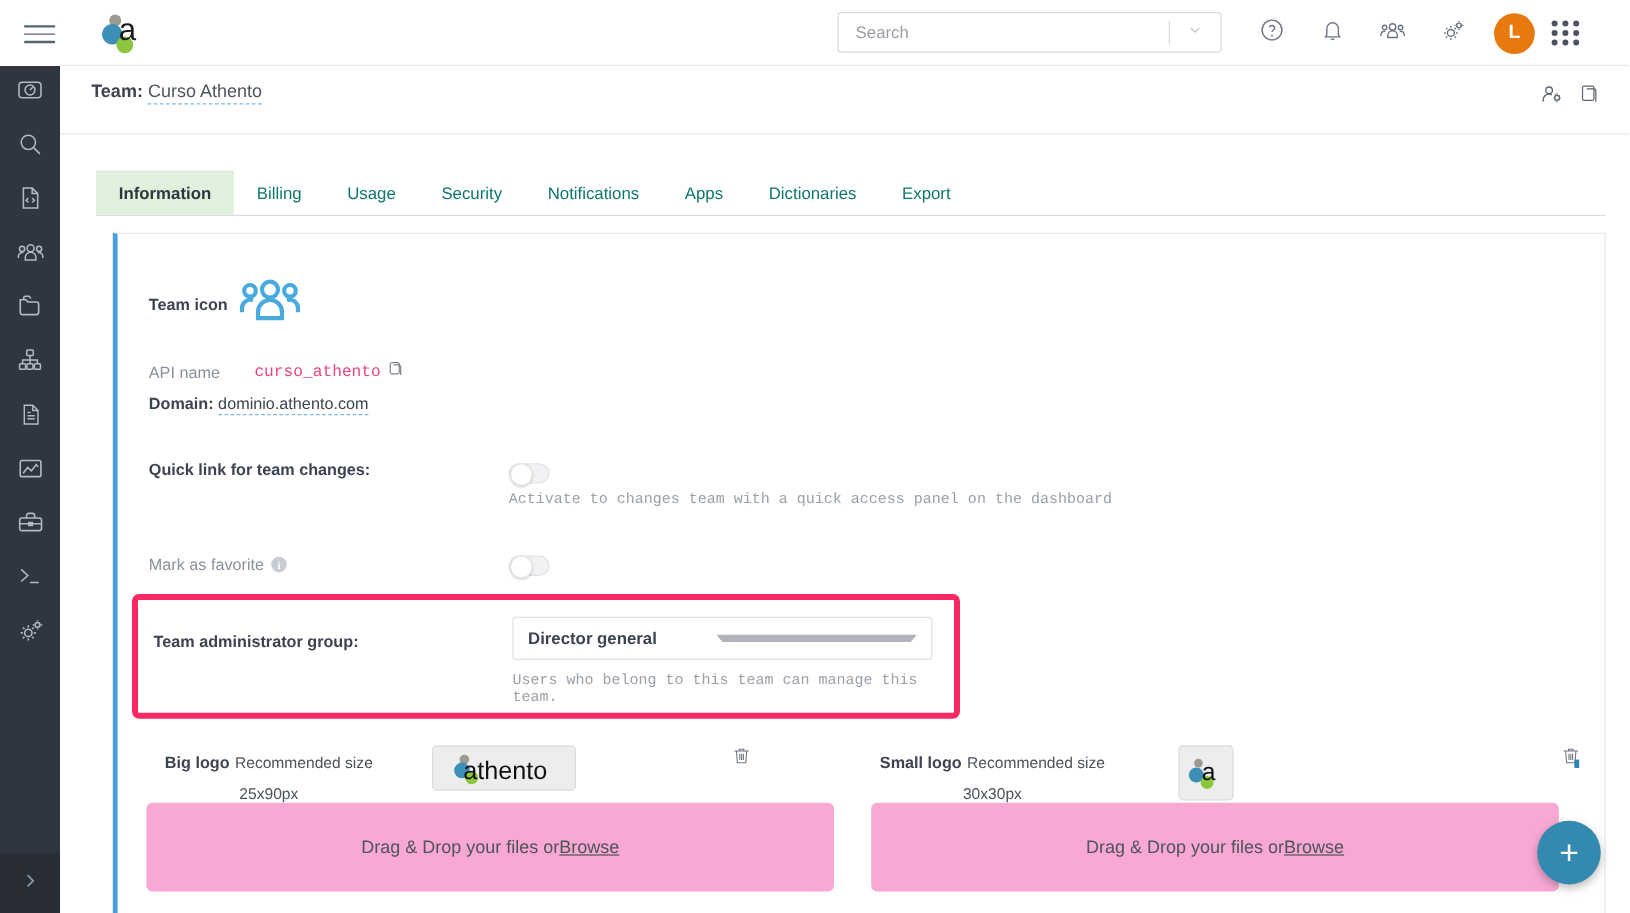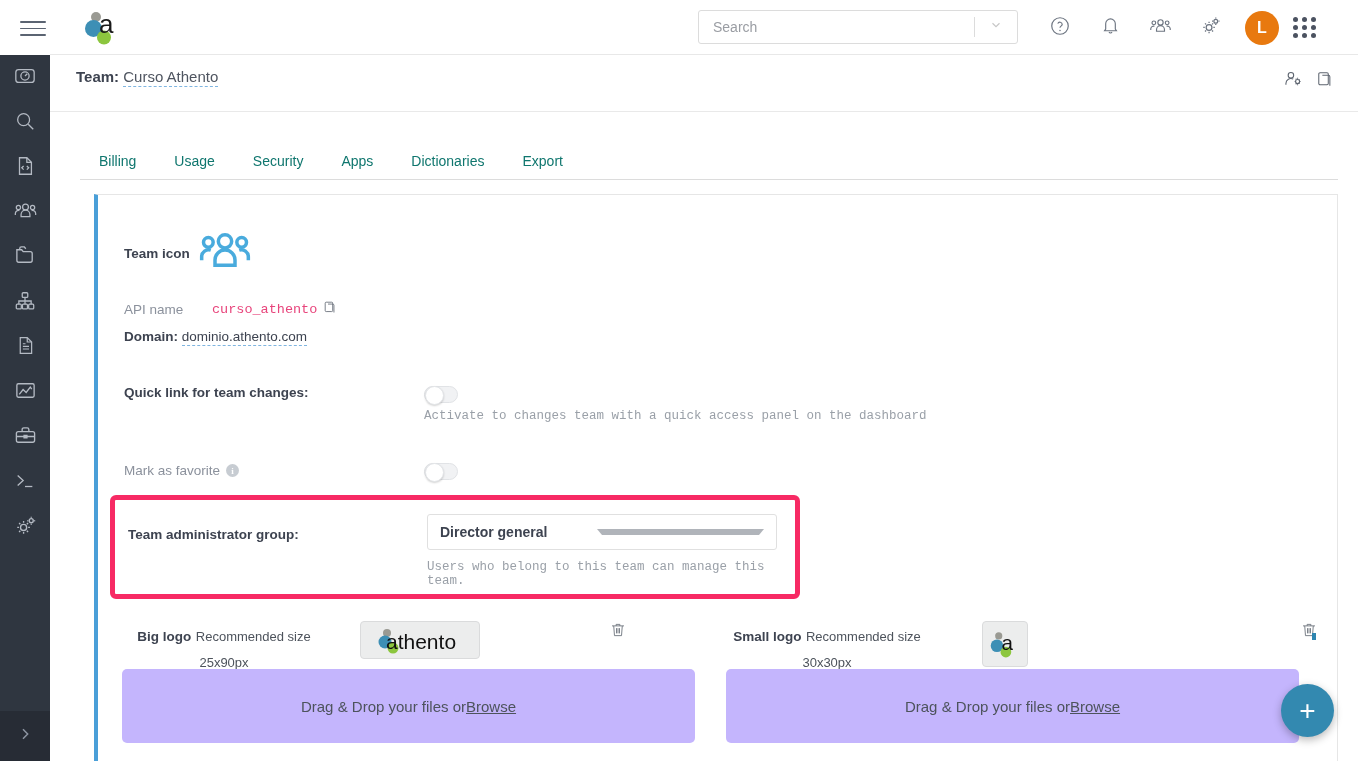--- a/index.html
+++ b/index.html
@@ -173,21 +173,21 @@
     position: absolute; top: 0; background: #eceded; border: 1px solid #dadbdc; border-radius: 4px;
     display: flex; align-items: center; justify-content: center;
   }
   .logo-thumb.bigt { left: 236px; width: 120px; height: 38px; }
   .logo-thumb.smallt { left: 255px; width: 46px; height: 46px; }
   .trash { position: absolute; top: 0; cursor: pointer; }
   .trash svg { stroke: #6d747d; fill: none; stroke-width: 1.2; }
   .dot-mark { position: absolute; left: 585px; top: 12px; width: 4px; height: 7px; background: #2e85b0; }
 
   .dropzone {
-    position: absolute; top: 474px; height: 74px; background: #c4b5fd; border-radius: 5px;
+    position: absolute; top: 474px; height: 74px; background: #f9a8d4; border-radius: 5px;
     display: flex; align-items: center; justify-content: center;
     font-size: 15px; color: #4d535c;
   }
   .dropzone.a { left: 24px; width: 573px; }
   .dropzone.b { left: 628px; width: 573px; }
   .dropzone u { cursor: pointer; }
 
   
   .fab {
     position: absolute; right: 24px; bottom: 24px; width: 53px; height: 53px; border-radius: 50%;
@@ -418,23 +418,25 @@
           <svg width="19" height="19" viewBox="0 0 24 24">
               <rect x="3.5" y="3.5" width="12" height="15" rx="1.6"></rect>
               <path d="M8 6.5h7.5a2 2 0 0 1 2 2V20"></path>
             </svg>
         </span>
       </div>
     </div>
   </div>
 
   <div class="tabs">
+    <div class="tab active">Information</div>
     <div class="tab">Billing</div>
     <div class="tab">Usage</div>
     <div class="tab">Security</div>
+    <div class="tab">Notifications</div>
     <div class="tab">Apps</div>
     <div class="tab">Dictionaries</div>
     <div class="tab">Export</div>
   </div>
 
   <div class="panel">
 
     <div class="row teamicon-row">
       <span class="lbl-bold">Team icon</span>
       <span>

